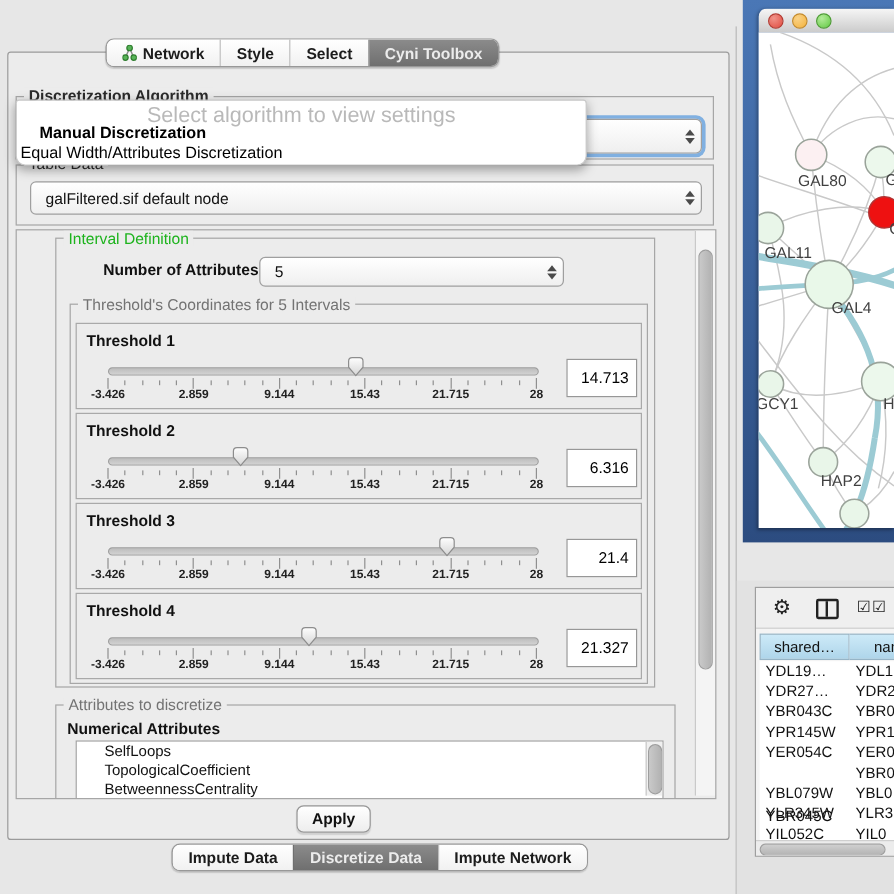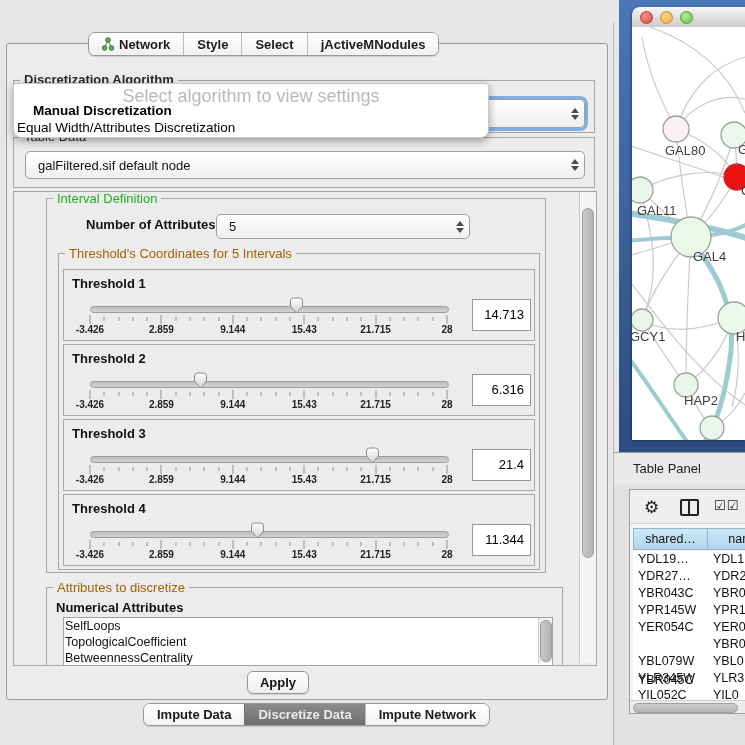--- a/index.html
+++ b/index.html
@@ -17,21 +17,21 @@
   
   .seg{display:flex;height:22px;border:1px solid #989898;border-radius:7px;overflow:hidden;
        background:#fff;box-shadow:0 1px 1px rgba(0,0,0,.15);z-index:6;}
   .seg .segitem{display:flex;align-items:center;gap:5px;padding:0 13px;font-size:13px;font-weight:600;
        color:#1c1c1c;background:linear-gradient(#ffffff,#f1f1f1);border-left:1px solid #bdbdbd;cursor:default;white-space:nowrap;}
   .seg .segitem:first-child{border-left:none;}
   .seg .segitem.sel{background:linear-gradient(#8b8b8b,#6f6f6f);color:#ececec;border-left-color:#6f6f6f;}
   
   .groupbox{border:1px solid #a6a6a6;background:#ececec;}
   .grouplabel{position:absolute;background:#ececec;padding:0 4px;font-size:13px;line-height:13px;white-space:nowrap;}
-  .lbl-dark{color:#2b2b2b;}  .lbl-green{color:#1db31d;}  .lbl-blue{color:#a16207;}
+  .lbl-dark{color:#2b2b2b;}  .lbl-green{color:#1db31d;}  .lbl-blue{color:#737373;}
   
   .combo{position:absolute;background:linear-gradient(#ffffff,#efefef);border:1px solid #9f9f9f;
          border-radius:5px;display:flex;align-items:center;font-size:13px;color:#111;}
   .combo .ctext{flex:1;padding:0 12px;overflow:hidden;white-space:nowrap;}
   .stepper{width:18px;display:flex;flex-direction:column;align-items:center;justify-content:center;gap:2px;}
   .tri-up{width:0;height:0;border-left:4px solid transparent;border-right:4px solid transparent;border-bottom:5px solid #4a4a4a;}
   .tri-dn{width:0;height:0;border-left:4px solid transparent;border-right:4px solid transparent;border-top:5px solid #4a4a4a;}
   .focus-ring{box-shadow:0 0 0 3px rgba(92,156,221,.75);}
   
   #algo-popup{left:13px;top:83px;width:474px;height:53px;background:#fff;z-index:50;
@@ -55,21 +55,21 @@
   .tick{position:absolute;width:1px;background:#8f8f8f;transform:translateX(-.5px);}
   .tick.minor{height:4px;top:2px;}
   .tick.major{height:9px;top:0;}
   .ticklabels{position:absolute;left:26px;top:54px;width:357px;height:12px;font-size:10px;font-weight:600;color:#222;}
   .ticklabels span{position:absolute;transform:translateX(-50%);white-space:nowrap;}
   .valuebox{position:absolute;left:408px;top:29px;width:51px;height:30px;background:#fff;
             border:1px solid #979797;font-size:13px;color:#000;text-align:right;
             line-height:30px;padding-right:6px;}
   
   #attr-list{left:62px;top:616px;width:488px;height:47px;background:#fff;border:1px solid #a2a2a2;overflow:hidden;}
-  .attr-item{height:16px;line-height:16px;font-size:12.5px;color:#111;padding-left:1px;white-space:nowrap;}
+  .attr-item{height:16px;line-height:16px;font-size:12.5px;color:#111;padding-left:23px;white-space:nowrap;}
   
   #apply-btn{left:247px;top:671px;width:60px;height:21px;background:linear-gradient(#ffffff,#ededed);
              border:1px solid #979797;border-radius:6px;font-size:13px;font-weight:600;color:#111;
              text-align:center;line-height:21px;cursor:default;box-shadow:0 1px 1px rgba(0,0,0,.12);}
   
   #blue-frame{left:619px;top:0;width:126px;height:452px;background:linear-gradient(#4a77b6,#2c4c80);}
   #mac-window{left:632px;top:7px;width:113px;height:433px;border-radius:7px 0 0 0;overflow:hidden;
               box-shadow:-1px 1px 3px rgba(0,0,0,.35);}
   #mac-titlebar{left:0;top:0;width:113px;height:20px;background:linear-gradient(#f6f6f6,#cbcbcb);
                 border-bottom:1px solid #8f8f8f;border-radius:7px 0 0 0;position:absolute;}
@@ -113,22 +113,22 @@
           <circle cx="9.5" cy="11" r="2.3" fill="#57b357" stroke="#2e7d2e"></circle>
         </svg>
         <span>Network</span>
       </div>
       <div class="segitem">
         <span>Style</span>
       </div>
       <div class="segitem">
         <span>Select</span>
       </div>
-      <div class="segitem">
-        <span>jActiveMNodules</span>
+      <div class="segitem sel">
+        <span>Cyni Toolbox</span>
       </div>
     </div>
 
   <div class="abs groupbox" style="left:13px;top:80px;width:580px;height:51px;"></div>
   <div class="grouplabel lbl-dark" style="left:20px;top:73px;font-weight:bold;">Discretization Algorithm</div>
   <div class="combo focus-ring" style="left:25px;top:99px;width:558px;height:27px;">
     <div class="ctext"></div>
     <div class="stepper">
         <div class="tri-up"></div>
         <div class="tri-dn"></div>
@@ -356,21 +356,21 @@
             <div class="tick major" style="left: 100%;"></div>
           </div>
           <div class="ticklabels">
             <span style="left: 0%;">-3.426</span>
             <span style="left: 20%;">2.859</span>
             <span style="left: 40%;">9.144</span>
             <span style="left: 60%;">15.43</span>
             <span style="left: 80%;">21.715</span>
             <span style="left: 100%;">28</span>
           </div>
-          <div class="valuebox">11.344</div>
+          <div class="valuebox">21.327</div>
         </div>
       </div>
 
     <div class="abs groupbox" style="left:32px;top:395px;width:515px;height:90px;"></div>
     <div class="grouplabel lbl-blue" style="left:39px;top:389px;">Attributes to discretize</div>
     <div class="abs" style="left:42px;top:408px;font-size:13px;font-weight:bold;color:#111;">Numerical Attributes</div>
     <div class="abs" id="attr-list" style="left:49px;top:425px;">
       <div id="attr-items">
           <div class="attr-item">SelfLoops</div>
           <div class="attr-item">TopologicalCoefficient</div>
@@ -456,23 +456,20 @@
           <text x="109" y="168" font-size="13" fill="#404040">C</text>
           <text x="5" y="188" font-size="13" fill="#404040">GAL11</text>
           <text x="61" y="234" font-size="13" fill="#404040">GAL4</text>
           <text x="-2" y="314" font-size="13" fill="#404040">GCY1</text>
           <text x="104" y="314" font-size="13" fill="#404040">H</text>
           <text x="52" y="378" font-size="13" fill="#404040">HAP2</text>
         </svg>
     </div>
   </div>
 
-  <div class="abs" id="table-panel-bar">
-    <div id="table-panel-title">Table Panel</div>
-  </div>
   <div class="abs" id="table-outer">
     <div id="table-sunken">
       <div id="tbl-toolbar">
         <div class="tb-icon" style="left:14px;top:7px;font-size:17px;">⚙</div>
         <div class="tb-icon" style="left:50px;top:9px;width:15px;height:13px;border:2px solid #222;border-radius:2px;">
           <div style="position:absolute;left:5.5px;top:0;width:2px;height:13px;background:#222;"></div>
         </div>
         <div class="tb-icon" style="left:84px;top:8px;font-size:13px;letter-spacing:1px;"><span id="chk-icons">☑☑</span></div>
       </div>
       <div id="tbl-header">

